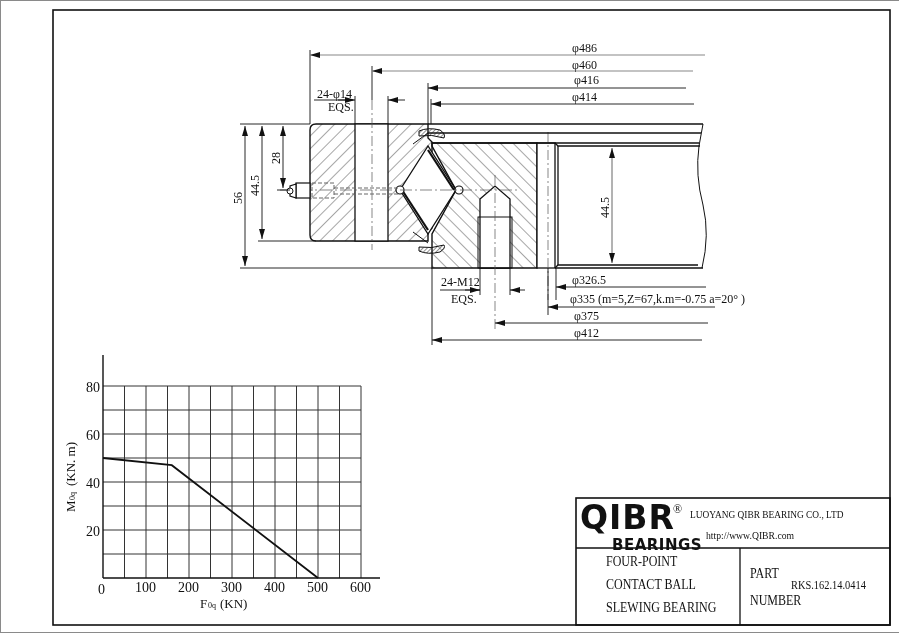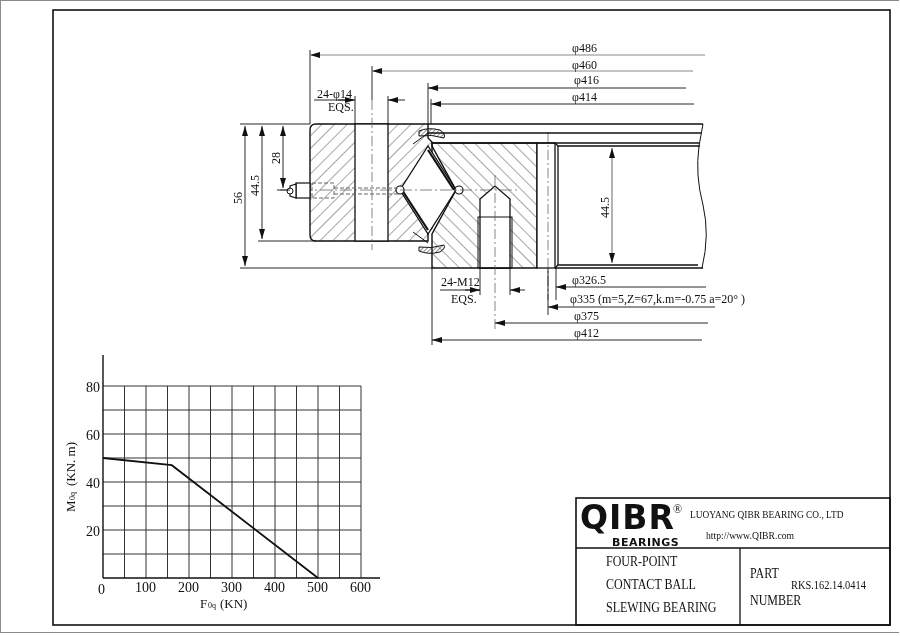--- a/index.html
+++ b/index.html
@@ -210,21 +210,21 @@
 
   <g>
     <rect x="576" y="498" width="314" height="127" fill="none" stroke="#111" stroke-width="1.6"></rect>
     <line x1="576" y1="548" x2="890" y2="548" stroke="#111" stroke-width="1.3"></line>
     <line x1="740" y1="548" x2="740" y2="625" stroke="#111" stroke-width="1.3"></line>
   </g>
 </svg>
 
 <div class="tb-text" style="left:580px; top:500px; font-family:'DejaVu Sans', sans-serif; font-weight:bold; font-size:33px; letter-spacing:1px; line-height:36px;">QIBR</div>
 <div class="tb-text" style="left:673px; top:502px; font-size:12px;">®</div>
-<div class="tb-text" style="left:596px; top:536px; font-family:'DejaVu Sans', sans-serif; font-weight:bold; font-size:11px; letter-spacing:0.5px;padding-left:16px;">BEARINGS</div>
+<div class="tb-text" style="left:596px; top:536px; font-family:'DejaVu Sans', sans-serif; font-weight:bold; font-size:15px; letter-spacing:0.5px;padding-left:16px;">BEARINGS</div>
 <div class="tb-text" style="left:690px; top:508px; font-size:11px; transform:scaleX(0.85); transform-origin:left top;">LUOYANG QIBR BEARING CO., LTD</div>
 <div class="tb-text" style="left:706px; top:529px; font-size:11px; transform:scaleX(0.88); transform-origin:left top;">http://www.QIBR.com</div>
 <div class="tb-text" style="left:606px; top:553px; font-size:15px; transform:scaleX(0.8); transform-origin:left top;">FOUR-POINT</div>
 <div class="tb-text" style="left:606px; top:576px; font-size:15px; transform:scaleX(0.8); transform-origin:left top;">CONTACT BALL</div>
 <div class="tb-text" style="left:606px; top:599px; font-size:15px; transform:scaleX(0.8); transform-origin:left top;">SLEWING BEARING</div>
 <div class="tb-text" style="left:750px; top:565px; font-size:15px; transform:scaleX(0.8); transform-origin:left top;">PART</div>
 <div class="tb-text" style="left:750px; top:592px; font-size:15px; transform:scaleX(0.8); transform-origin:left top;">NUMBER</div>
 <div class="tb-text" style="left:791px; top:577px; font-size:13px; transform:scaleX(0.8); transform-origin:left top;">RKS.162.14.0414</div>
 
 </body></html>

